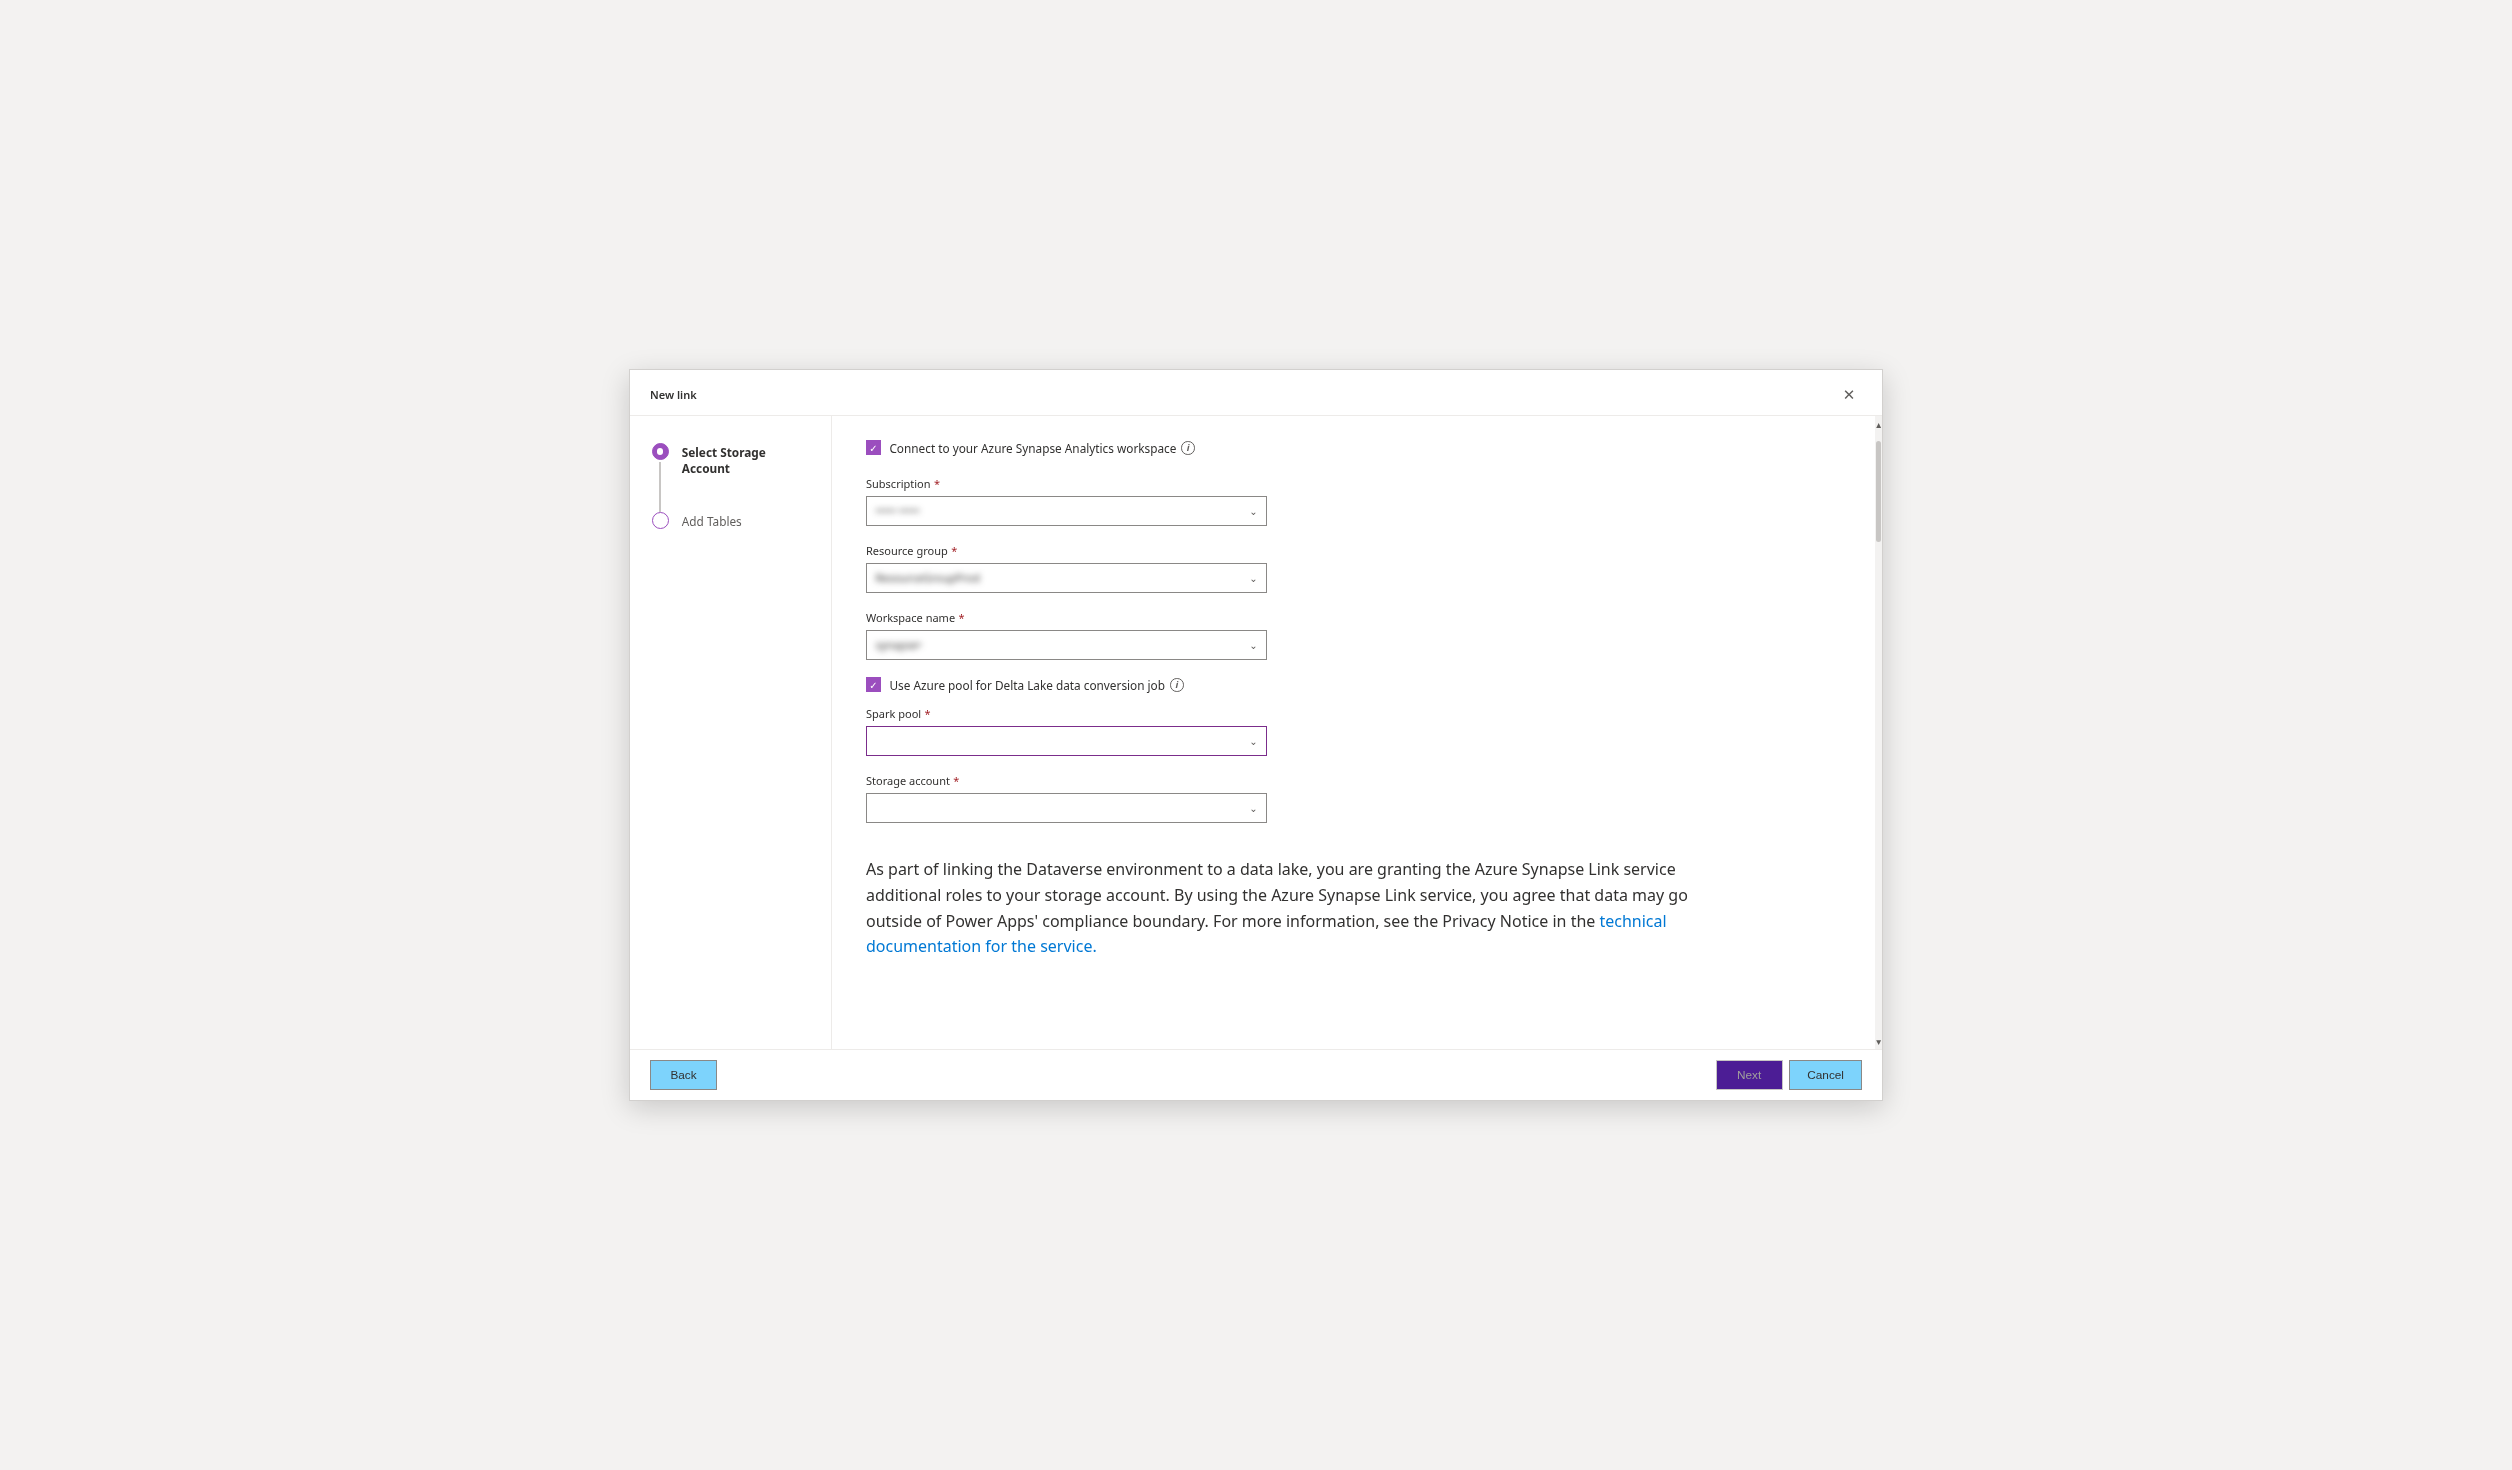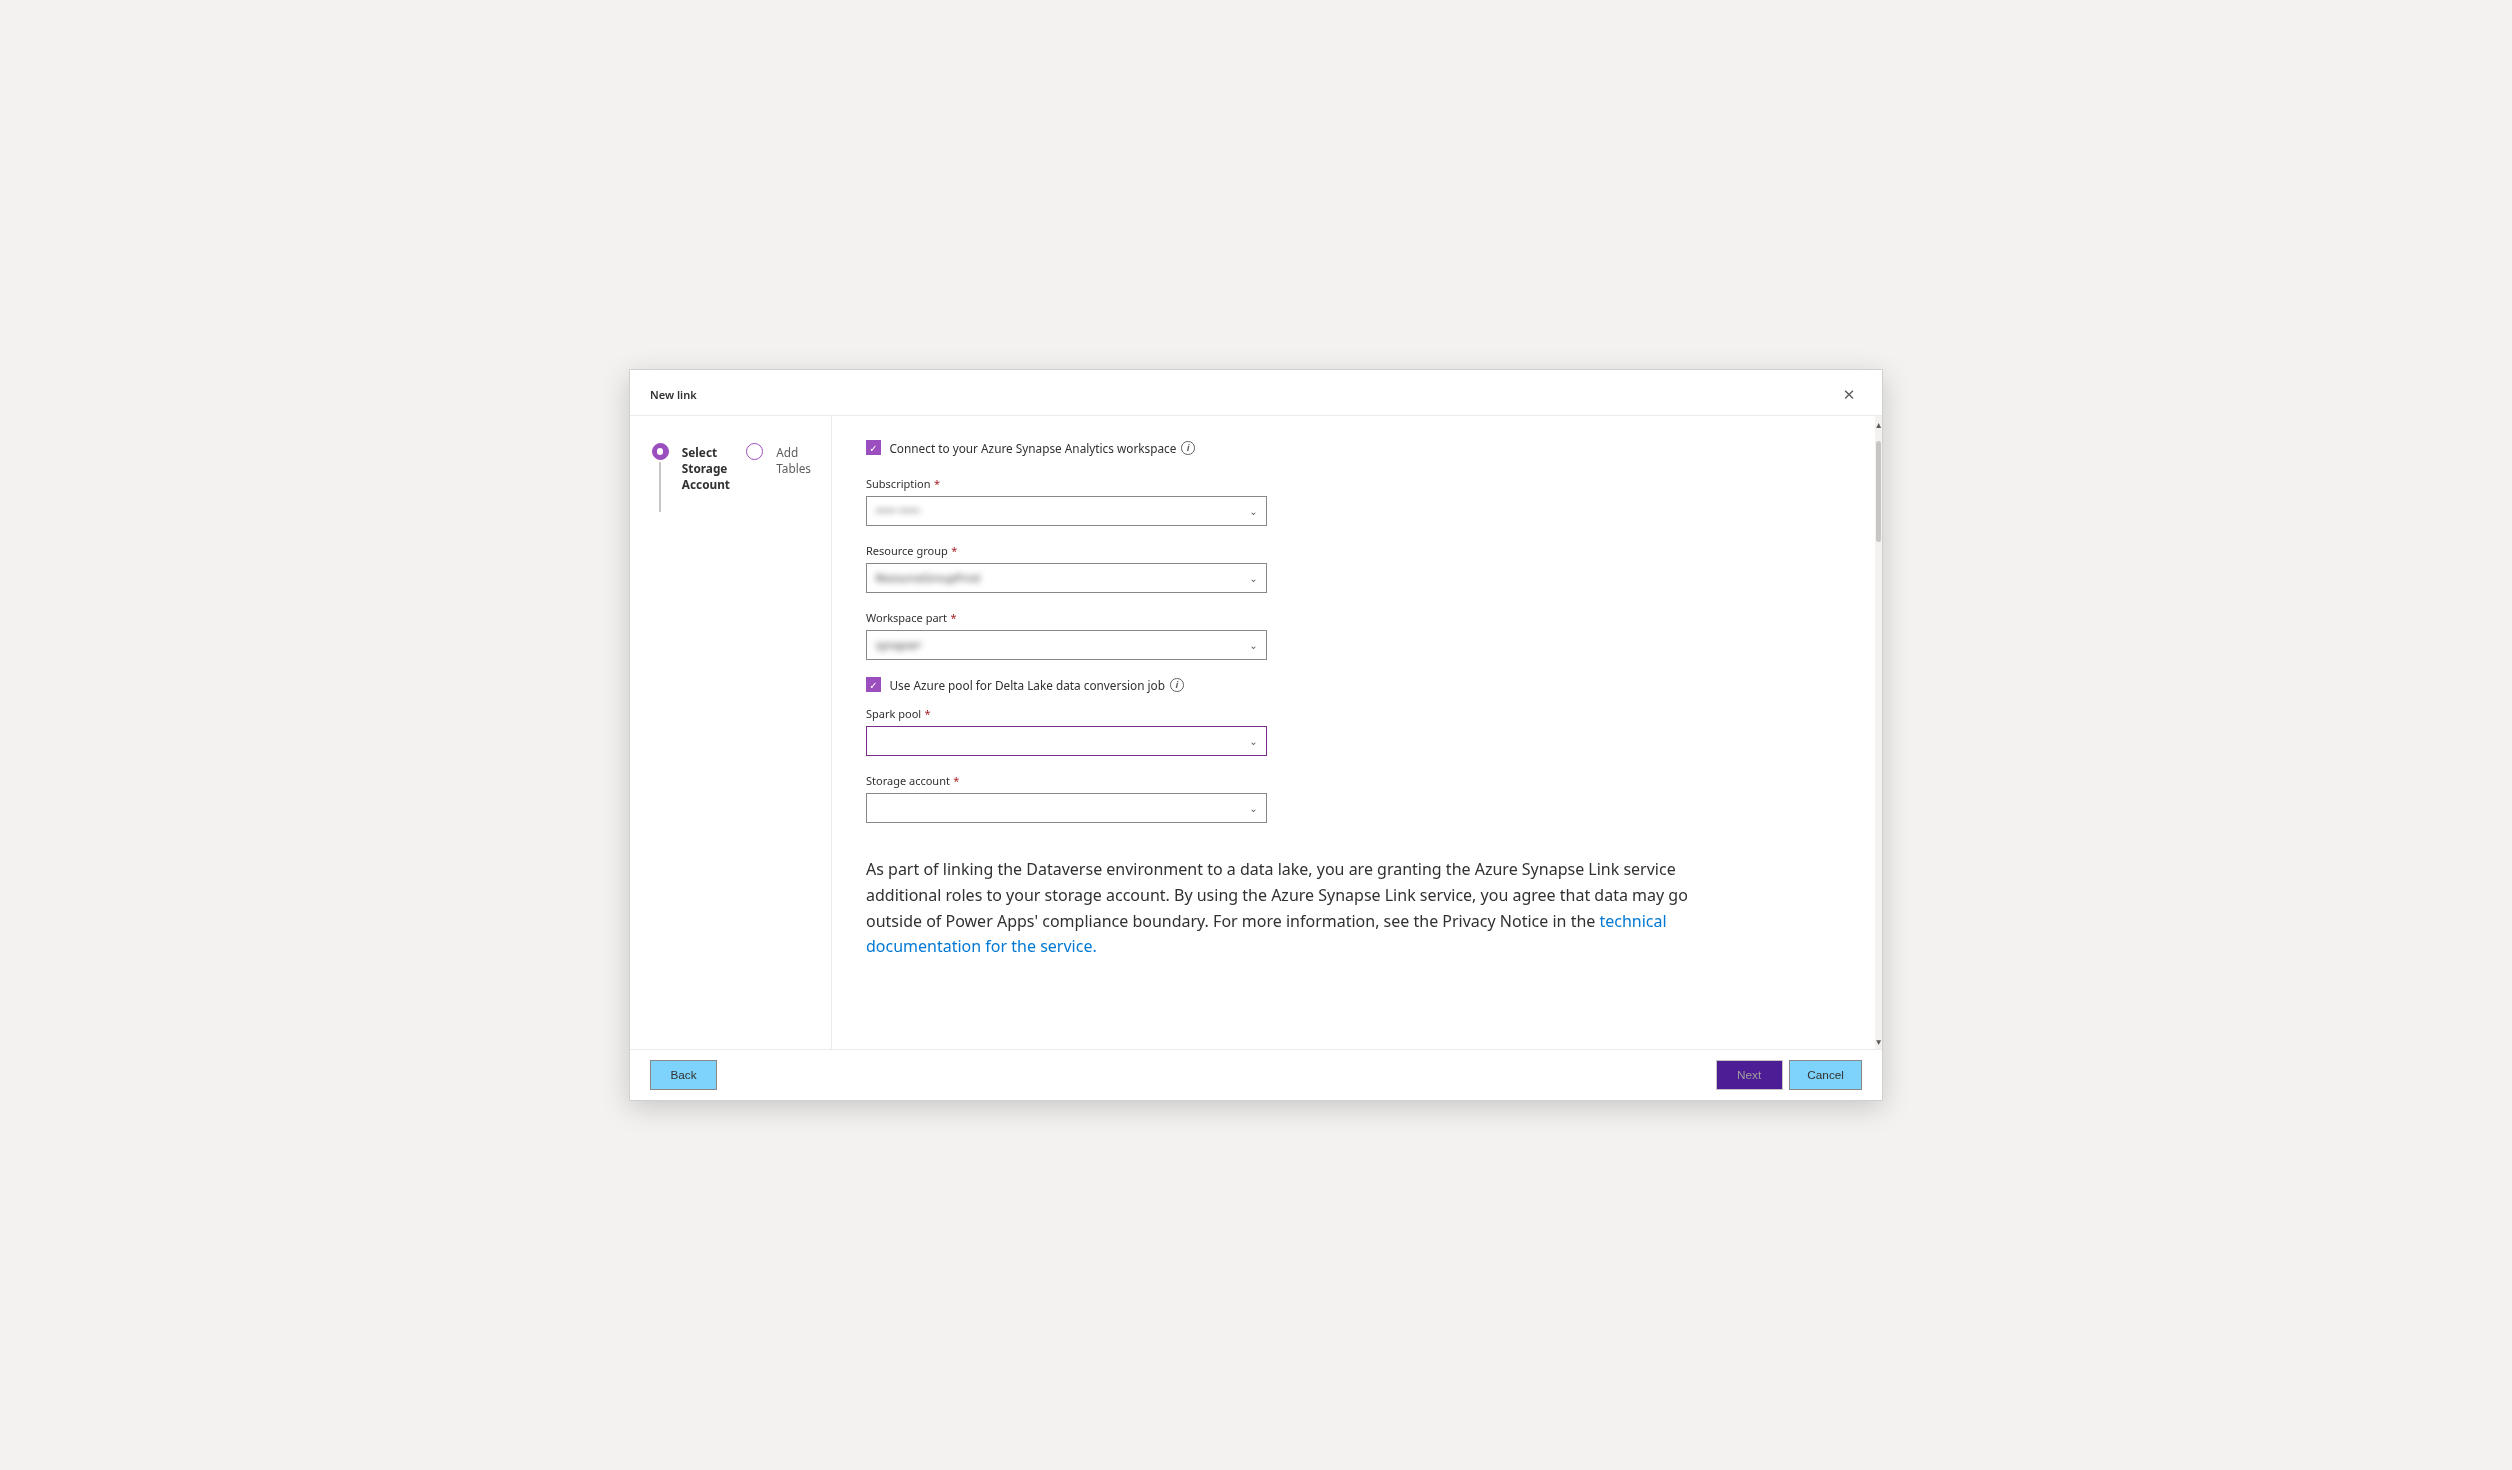--- a/index.html
+++ b/index.html
@@ -49,22 +49,22 @@
       flex: 1;
       overflow: hidden;
     }
     
     .sidebar {
       width: 202px;
       min-width: 202px;
       padding: 27px 20px;
       border-right: 0.8px solid #edebe9;
       display: flex;
-      flex-direction: row;
-      gap: 7px;
+      flex-direction: column;
+      gap: 0;
     }
     .step-item {
       display: flex;
       align-items: flex-start;
       gap: 11.8px;
       position: relative;
     }
     .step-indicator-col {
       display: flex;
       flex-direction: column;
@@ -340,21 +340,21 @@
           <span class="required-star">*</span>
         </div>
         <div class="dropdown">
           <span class="dropdown-value">ResourceGroupProd</span>
           <span class="dropdown-chevron">⌄</span>
         </div>
       </div>
 
       <div class="field-group">
         <div class="field-label">
-          <span>Workspace part</span>
+          <span>Workspace name</span>
           <span class="required-star">*</span>
         </div>
         <div class="dropdown">
           <span class="dropdown-value">synapse•</span>
           <span class="dropdown-chevron">⌄</span>
         </div>
       </div>
 
       <div class="checkbox-row" style="margin-bottom:13.5px;">
         <div class="checkbox">

